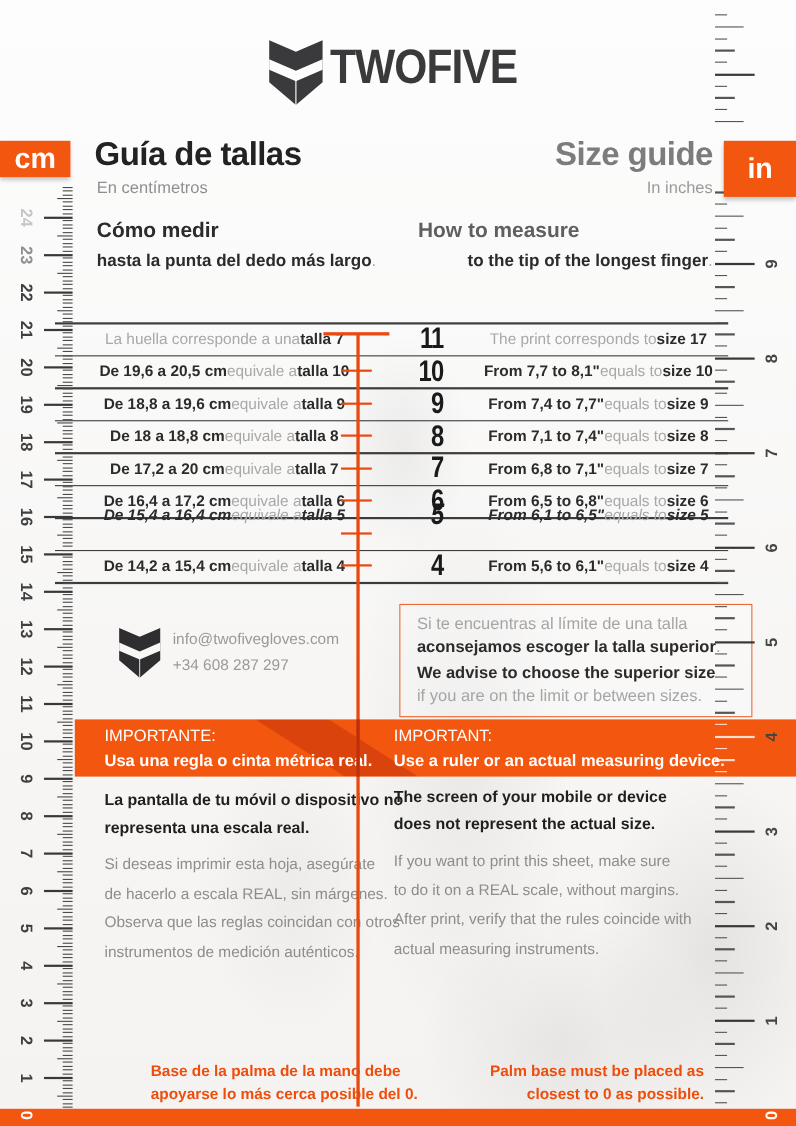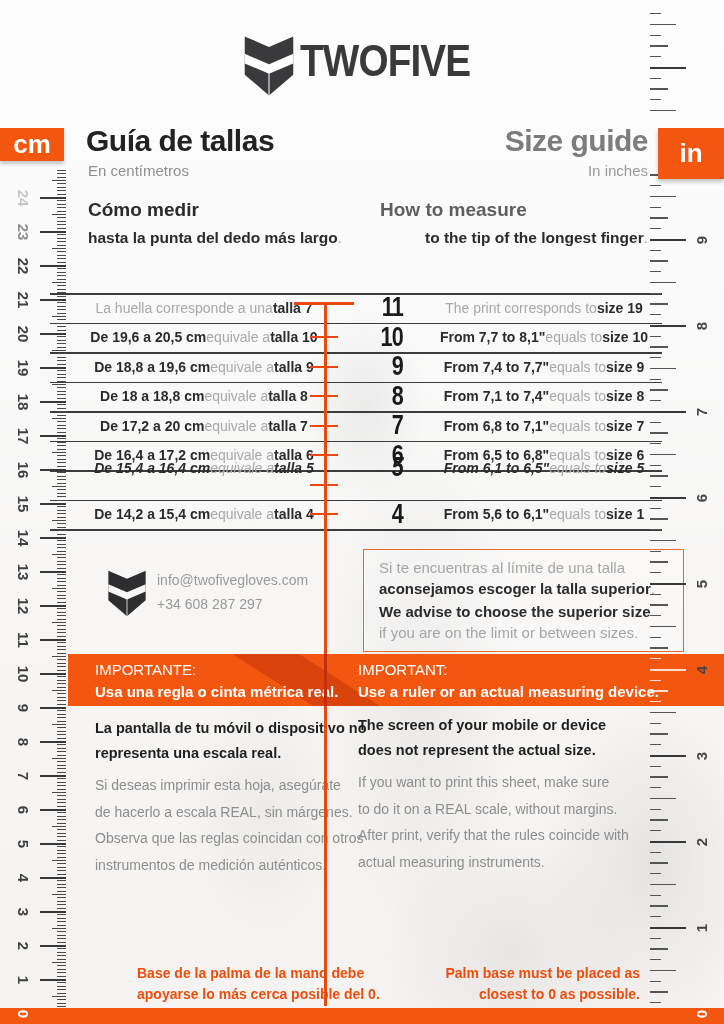--- a/index.html
+++ b/index.html
@@ -116,21 +116,21 @@
       <div class="hline" style="top: 499.5px;"></div>
       <div class="hline" style="top: 529px;"></div>
       <div class="trow" style="top: 293px; left: 0px; width: 724px;">
         <div class="es-cell">
           <span class="rg">La huella corresponde a una </span>
           <span class="rb">talla 7</span>
         </div>
         <div class="num-cell">11</div>
         <div class="en-cell">
           <span class="rg">The print corresponds to </span>
-          <span class="rb">size 19</span>
+          <span class="rb">size 17</span>
         </div>
       </div>
       <div class="trow" style="top: 322.5px; left: 0px; width: 724px;">
         <div class="es-cell">
           <span class="rb">De 19,6 a 20,5 cm</span>
           <span class="rg"> equivale a  </span>
           <span class="rb">talla 10</span>
         </div>
         <div class="num-cell">10</div>
         <div class="en-cell">
@@ -207,21 +207,21 @@
       <div class="trow" style="top: 499.5px; left: 0px; width: 724px;">
         <div class="es-cell">
           <span class="rb">De 14,2 a 15,4 cm</span>
           <span class="rg"> equivale a  </span>
           <span class="rb">talla 4</span>
         </div>
         <div class="num-cell">4</div>
         <div class="en-cell">
           <span class="rb">From 5,6 to 6,1"</span>
           <span class="rg"> equals to </span>
-          <span class="rb">size 1</span>
+          <span class="rb">size 4</span>
         </div>
       </div>
     </div>
 
   <div class="abs" id="measure-cap"></div>
   <div class="abs" id="measure-line"></div>
   <div class="abs" id="measure-line-band"></div>
   <div id="measure-ticks">
       <div class="mtick" style="top: 336.25px;"></div>
       <div class="mtick" style="top: 365.75px;"></div>

